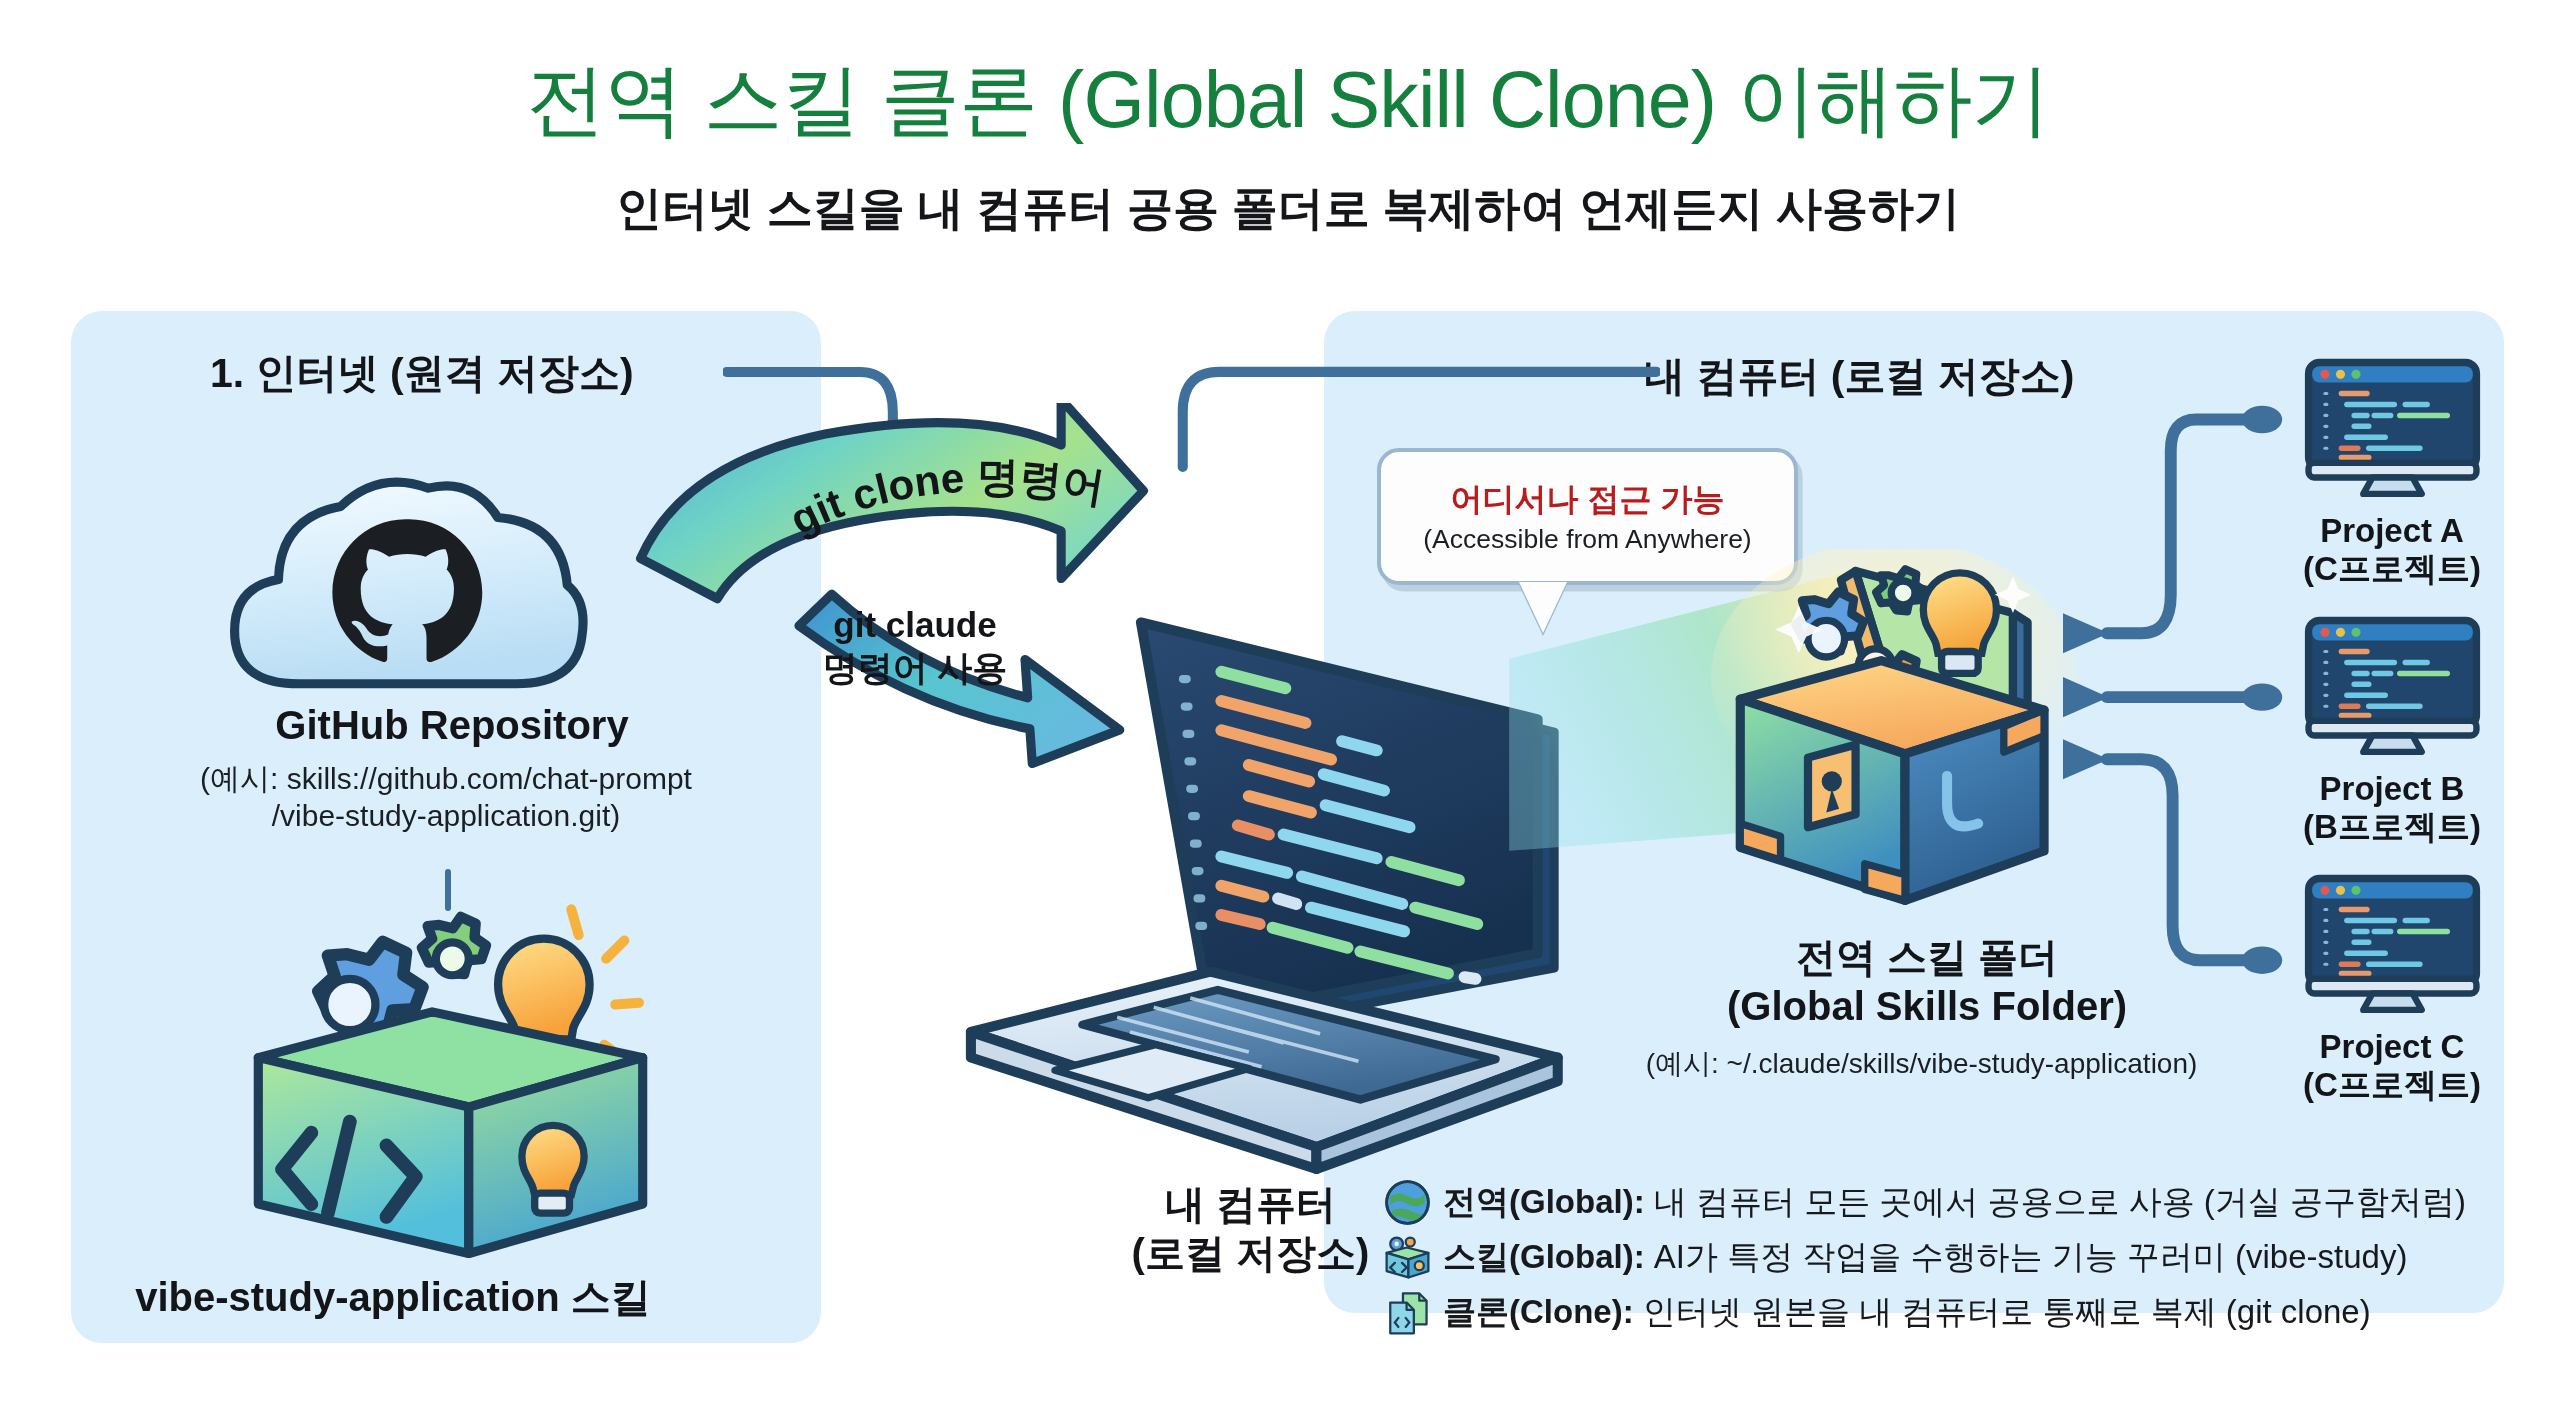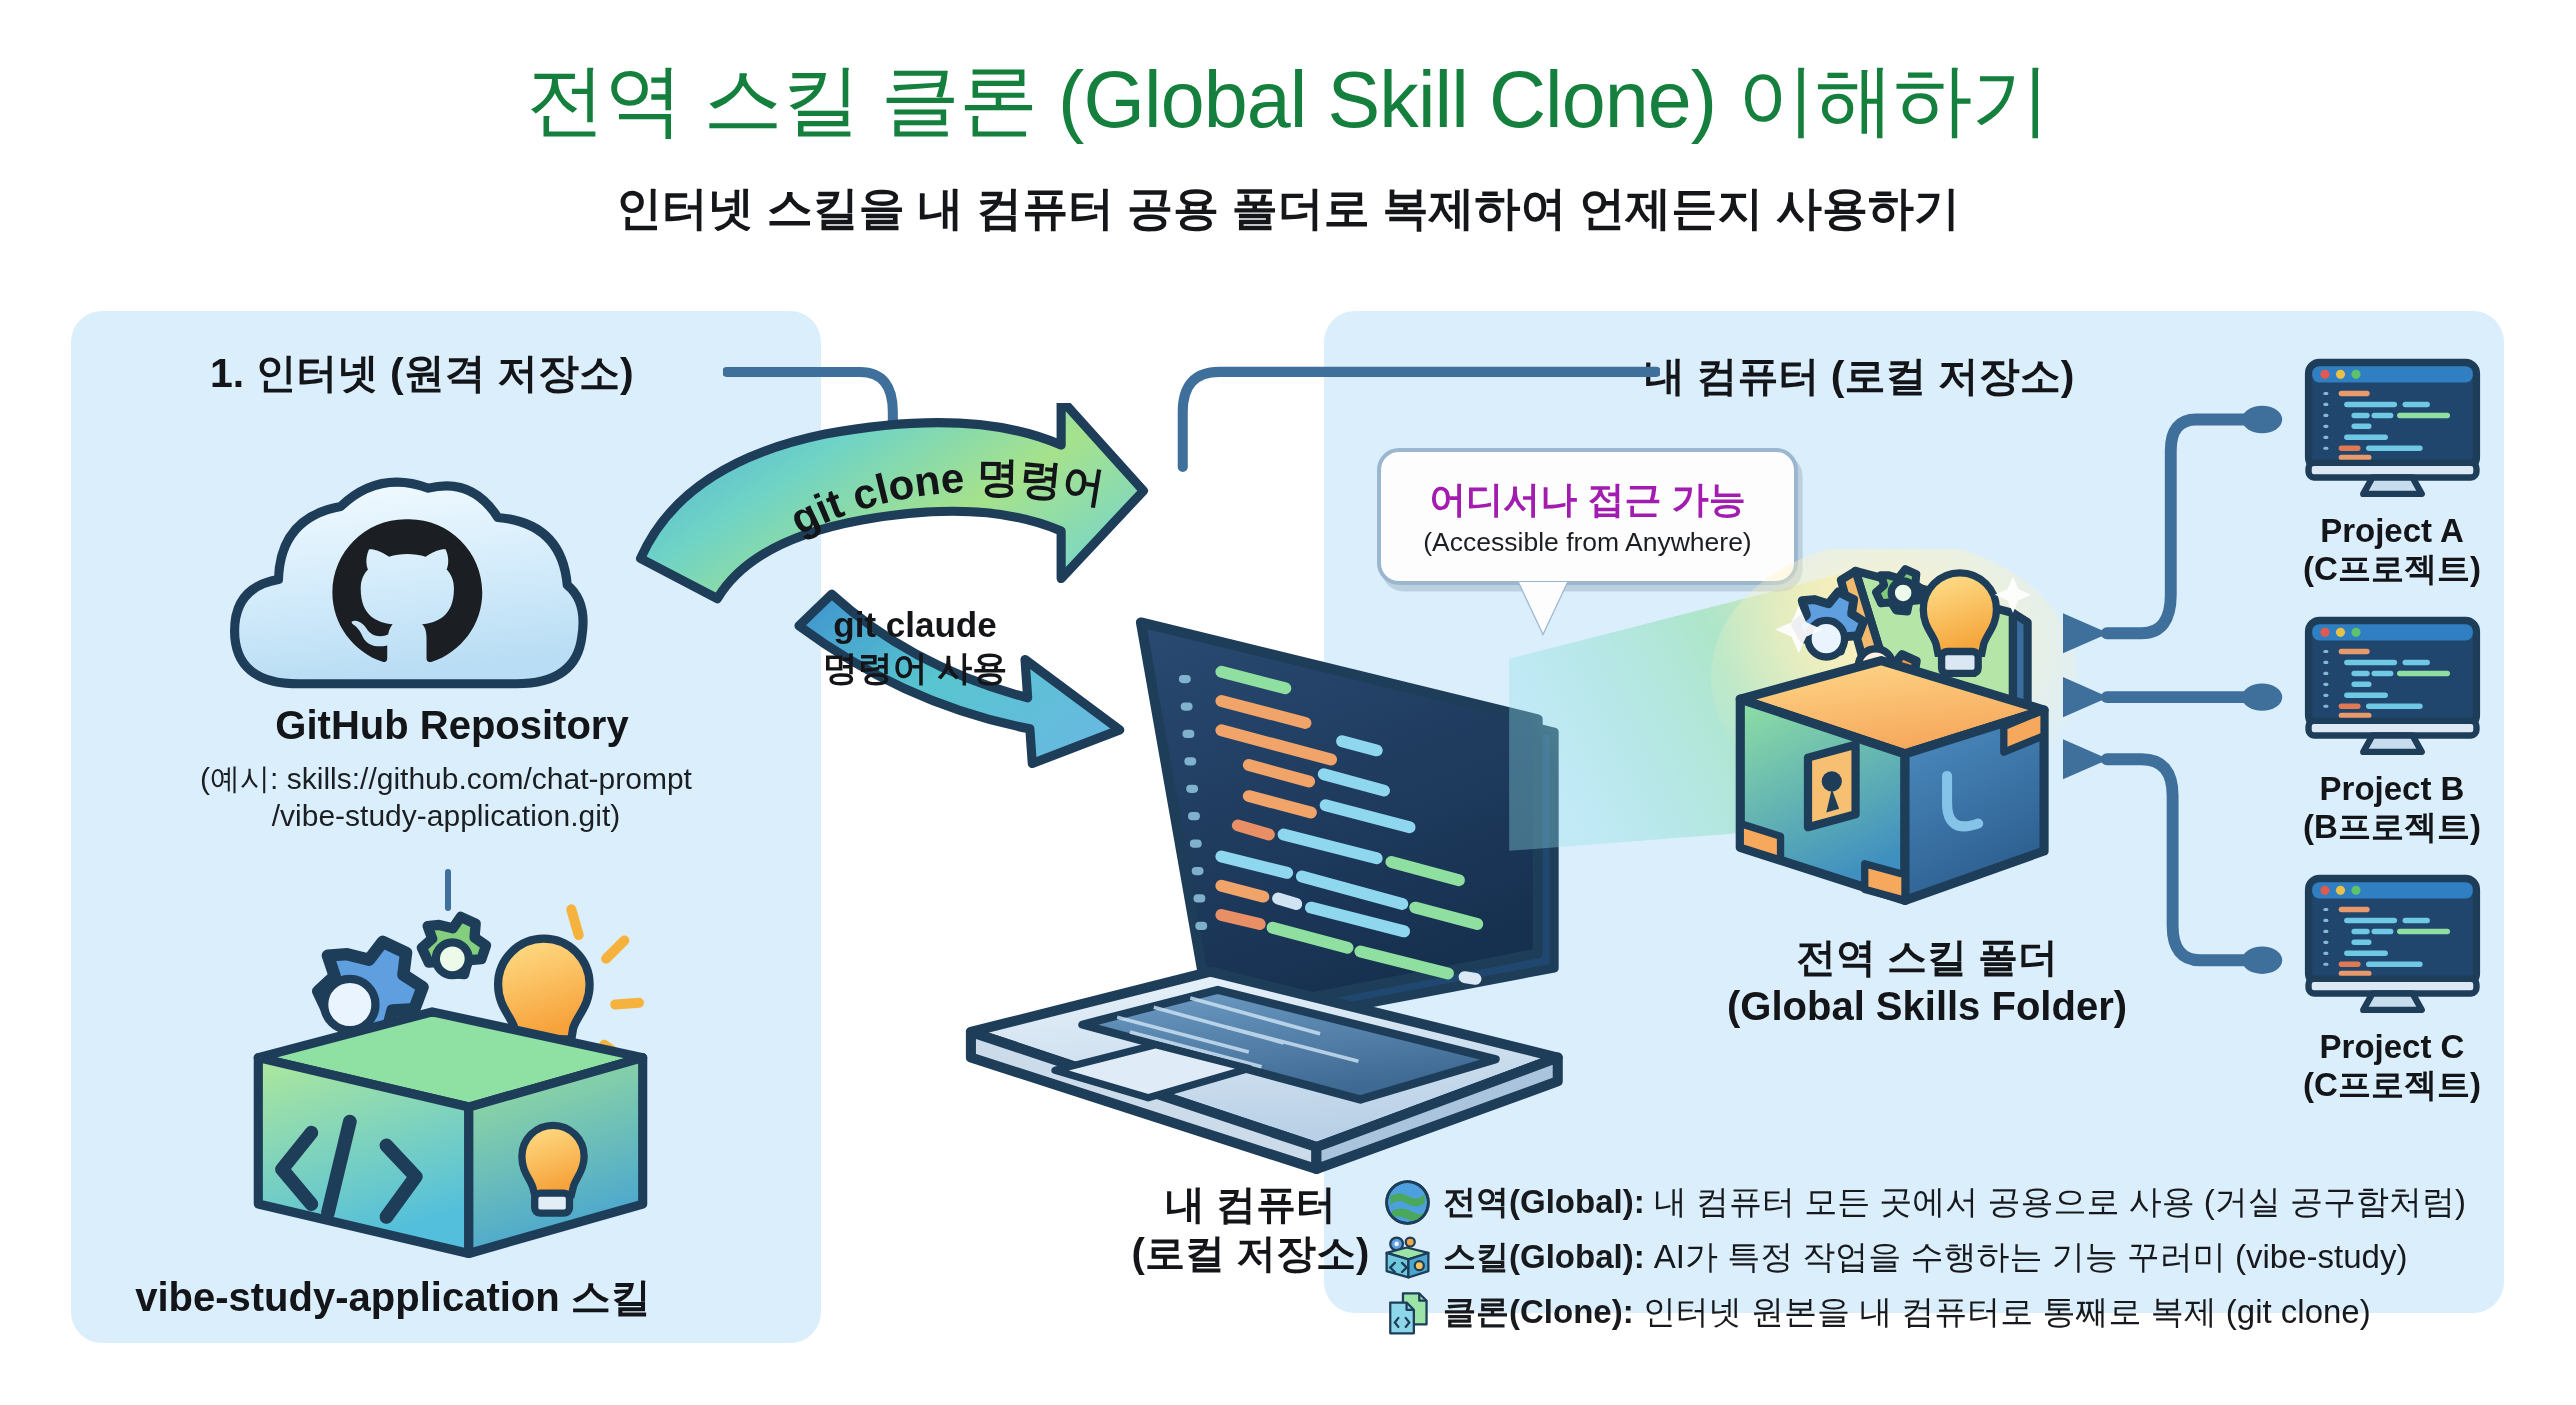--- a/index.html
+++ b/index.html
@@ -88,21 +88,21 @@
   #laptop { position:absolute; left:947px; top:595px; width:631px; height:585px; }
   #laptop-caption { left:915px; top:1180px; width:659px; font-size:40px; line-height:1.22; }
 
   
   #bubble {
     position:absolute; left:1377px; top:448px; width:421px; height:137px;
     background:#fdfdfd; border:4.6px solid #9bb7cf; border-radius:22px;
     box-shadow:4.6px 6.4px 0 rgba(150,172,190,.45);
     display:flex; flex-direction:column; align-items:center; justify-content:center;
   }
-  #bubble-main { font-size:37px; font-weight:bold; color:#a21caf; white-space:nowrap; }
+  #bubble-main { font-size:32px; font-weight:bold; color:#b91c1c; white-space:nowrap; }
   #bubble-sub  { font-size:26.5px; font-weight:normal; color:#1b1e22; white-space:nowrap; margin-top:2.7px; }
   #bubble-tail {
     position:absolute; left:1519px; top:582px; width:0; height:0;
     border-left:24px solid transparent; border-right:24px solid transparent;
     border-top:51px solid #fdfdfd;
     filter:drop-shadow(0 3.7px 0 #9bb7cf);
   }
 
   
   #chest { position:absolute; left:1711px; top:549px; width:366px; height:366px; }
@@ -414,20 +414,21 @@
 
     <path d="M32 300 L32 326 L76 340 L76 314 Z" fill="#f6a85c" stroke="#1e3d59" stroke-width="8" stroke-linejoin="round"></path>
     <path d="M168 344 L168 372 L212 384 L212 356 Z" fill="#f6a85c" stroke="#1e3d59" stroke-width="8" stroke-linejoin="round"></path>
     <path d="M320 194 L364 176 L364 204 L320 222 Z" fill="#f6a85c" stroke="#1e3d59" stroke-width="8" stroke-linejoin="round"></path>
   </svg>
 
   <div class="cap-strong" id="chest-caption">
     <div>전역 스킬 폴더</div>
     <div>(Global Skills Folder)</div>
   </div>
+  <div class="cap-small" id="chest-path">(예시: ~/.claude/skills/vibe-study-application)</div>
 
   <svg style="position:absolute;left:2063px;top:366px;width:274px;height:750px" viewBox="0 0 300 820">
     <g fill="none" stroke="#3f6f9b" stroke-width="13" stroke-linecap="round">
       <path d="M214 58 H146 Q118 58 118 92 V250 Q118 292 86 292 H48"></path>
       <path d="M214 362 H48"></path>
       <path d="M214 650 H150 Q120 650 120 612 V470 Q120 430 86 430 H48"></path>
     </g>
     <g fill="#3f6f9b">
       <ellipse cx="218" cy="58" rx="22" ry="15"></ellipse>
       <ellipse cx="218" cy="362" rx="22" ry="15"></ellipse>

